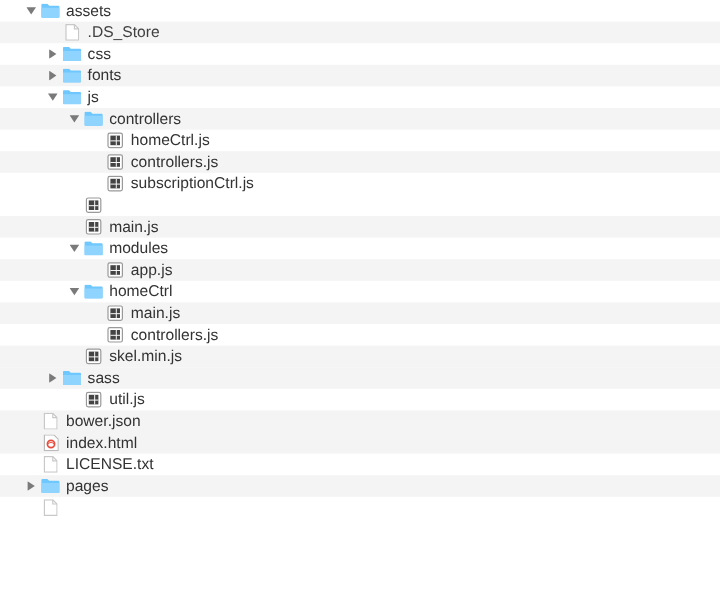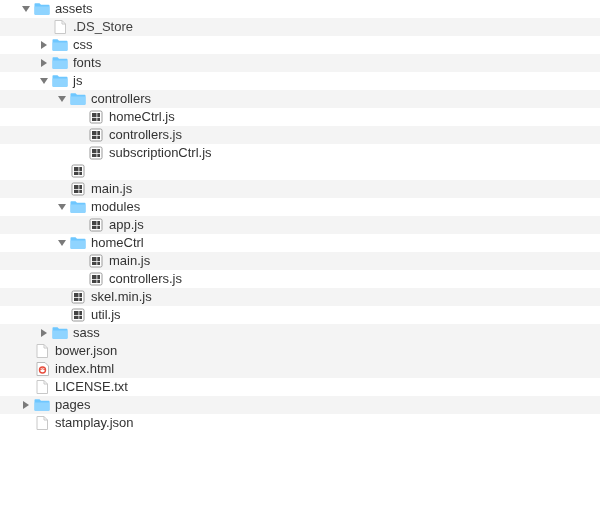--- a/index.html
+++ b/index.html
@@ -276,47 +276,47 @@
       <span class="icon">
         <svg width="14" height="14" viewBox="0 0 14 14">
       <rect x="1" y="1" width="12" height="12" rx="1.5" fill="#fff" stroke="#999" stroke-width="1"></rect>
       <rect x="3" y="3" width="8" height="8" fill="#444"></rect>
       <rect x="7.5" y="3" width="0.8" height="8" fill="#fff"></rect>
       <rect x="3" y="7" width="8" height="0.8" fill="#fff"></rect>
     </svg>
       </span>
       <span class="label">skel.min.js</span>
     </div>
+    <div class="row striped">
+      <span class="indent" style="width: 18px;"></span>
+      <span class="arrow">
+        <svg width="8" height="8" viewBox="0 0 8 8">
+          <polygon points="1,0 7,4 1,8" fill="#7a7a7a" transform="rotate(0 4 4)"></polygon>
+        </svg>
+      </span>
+      <span class="icon">
+        <svg width="16" height="12" viewBox="0 0 16 12">
+      <path d="M0.5 2.5 L0.5 1 Q0.5 0.2 1.3 0.2 L5.5 0.2 L7 1.7 L14.7 1.7 Q15.5 1.7 15.5 2.5 L15.5 11 Q15.5 11.8 14.7 11.8 L1.3 11.8 Q0.5 11.8 0.5 11 Z" fill="#6ec7ff"></path>
+      <path d="M0.5 3.5 L15.5 3.5 L15.5 11 Q15.5 11.8 14.7 11.8 L1.3 11.8 Q0.5 11.8 0.5 11 Z" fill="#8fd4ff"></path>
+    </svg>
+      </span>
+      <span class="label">sass</span>
+    </div>
     <div class="row">
       <span class="indent" style="width: 36px;"></span>
       <span class="arrow-spacer"></span>
       <span class="icon">
         <svg width="14" height="14" viewBox="0 0 14 14">
       <rect x="1" y="1" width="12" height="12" rx="1.5" fill="#fff" stroke="#999" stroke-width="1"></rect>
       <rect x="3" y="3" width="8" height="8" fill="#444"></rect>
       <rect x="7.5" y="3" width="0.8" height="8" fill="#fff"></rect>
       <rect x="3" y="7" width="8" height="0.8" fill="#fff"></rect>
     </svg>
       </span>
       <span class="label">util.js</span>
-    </div>
-    <div class="row striped">
-      <span class="indent" style="width: 18px;"></span>
-      <span class="arrow">
-        <svg width="8" height="8" viewBox="0 0 8 8">
-          <polygon points="1,0 7,4 1,8" fill="#7a7a7a" transform="rotate(0 4 4)"></polygon>
-        </svg>
-      </span>
-      <span class="icon">
-        <svg width="16" height="12" viewBox="0 0 16 12">
-      <path d="M0.5 2.5 L0.5 1 Q0.5 0.2 1.3 0.2 L5.5 0.2 L7 1.7 L14.7 1.7 Q15.5 1.7 15.5 2.5 L15.5 11 Q15.5 11.8 14.7 11.8 L1.3 11.8 Q0.5 11.8 0.5 11 Z" fill="#6ec7ff"></path>
-      <path d="M0.5 3.5 L15.5 3.5 L15.5 11 Q15.5 11.8 14.7 11.8 L1.3 11.8 Q0.5 11.8 0.5 11 Z" fill="#8fd4ff"></path>
-    </svg>
-      </span>
-      <span class="label">sass</span>
     </div>
     <div class="row striped">
       <span class="indent" style="width: 0px;"></span>
       <span class="arrow-spacer"></span>
       <span class="icon">
         <svg width="12" height="14" viewBox="0 0 12 14">
     <path d="M1 0.5 L8 0.5 L11.5 4 L11.5 13.5 L1 13.5 Z" fill="#fff" stroke="#c8c8c8" stroke-width="1"></path>
     <path d="M8 0.5 L8 4 L11.5 4" fill="none" stroke="#c8c8c8" stroke-width="1"></path>
   </svg>
       </span>
@@ -362,15 +362,14 @@
     </div>
     <div class="row">
       <span class="indent" style="width: 0px;"></span>
       <span class="arrow-spacer"></span>
       <span class="icon">
         <svg width="12" height="14" viewBox="0 0 12 14">
     <path d="M1 0.5 L8 0.5 L11.5 4 L11.5 13.5 L1 13.5 Z" fill="#fff" stroke="#c8c8c8" stroke-width="1"></path>
     <path d="M8 0.5 L8 4 L11.5 4" fill="none" stroke="#c8c8c8" stroke-width="1"></path>
   </svg>
       </span>
-      <span class="label">stamplay.json</span>
     </div>
   </div>
 
 </body></html>

